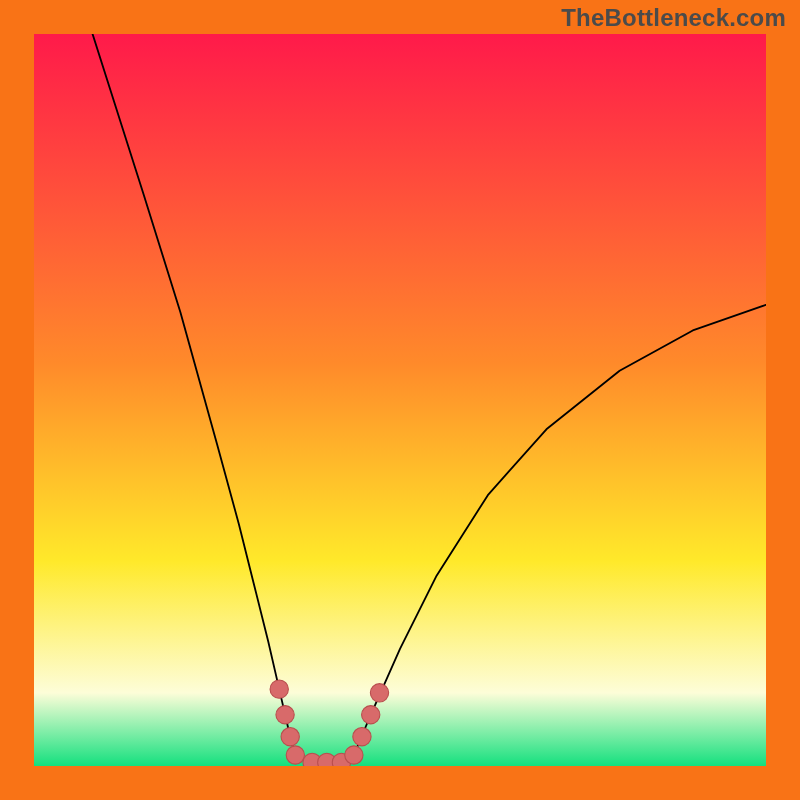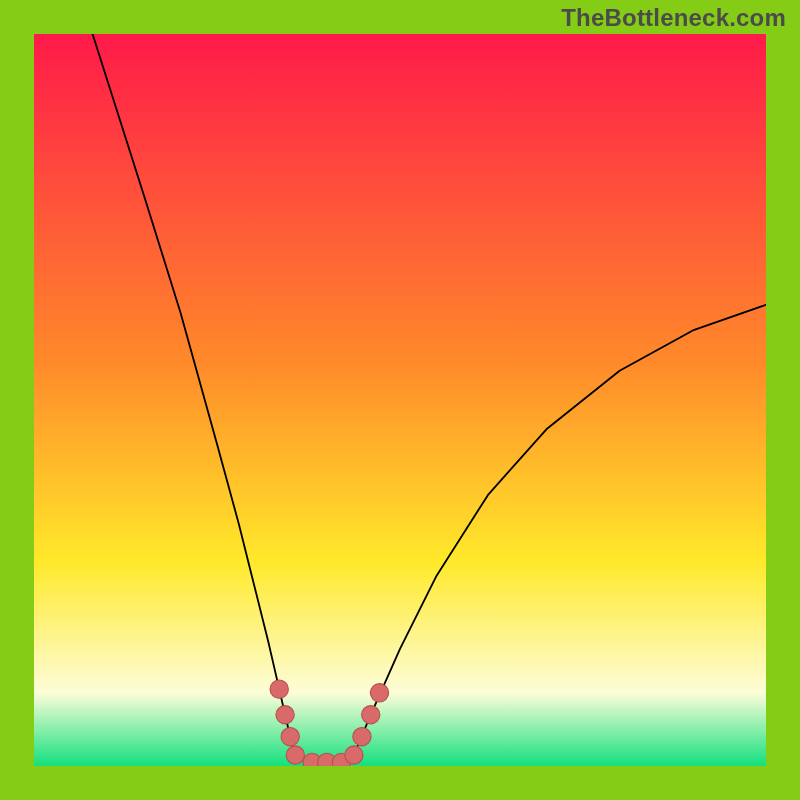--- a/index.html
+++ b/index.html
@@ -8,21 +8,21 @@
     width: 800px;
     height: 800px;
     background: #000;
     font-family: Arial, Helvetica, sans-serif;
     overflow: hidden;
   }
   .frame {
     position: relative;
     width: 800px;
     height: 800px;
-    background: #84cc16;
+    background: #f97316;
   }
   .watermark {
     position: absolute;
     top: 4px;
     right: 14px;
     color: #4b4b4b;
     font-size: 24px;
     font-weight: 600;
     letter-spacing: 0.2px;
     z-index: 5;

